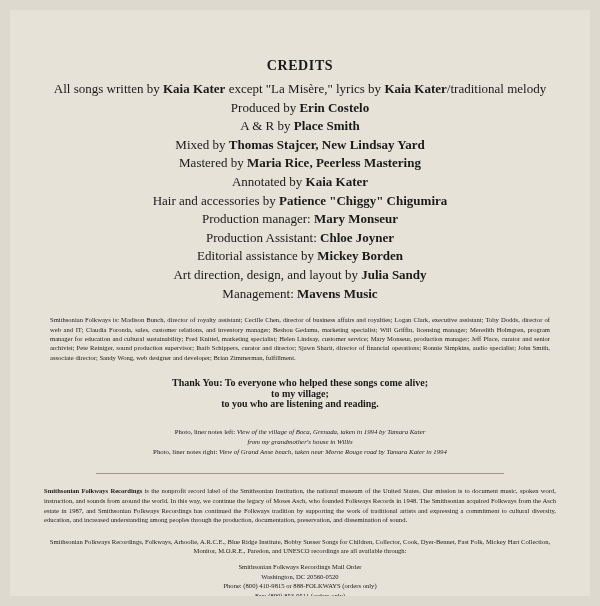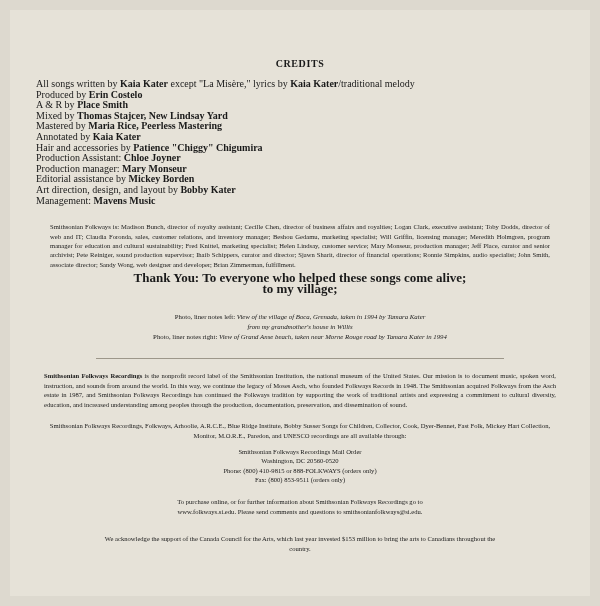--- a/index.html
+++ b/index.html
@@ -27,44 +27,45 @@
     top: 10px;
     width: 580px;
     height: 586px;
     background: #e6e2d8;
     box-sizing: border-box;
     padding: 30px 26px 10px 26px;
     overflow: hidden;
   }
   .credits-title {
     text-align: center;
-    font-size: 10px;
+    font-size: 14px;
     font-weight: bold;
     letter-spacing: 0.6px;
     margin: 18px 0 10px 0;
   }
   .center-line {
-    font-size: 10px;
+    text-align: center;
+    font-size: 13px;
     line-height: 10.6px;
-    margin: 0;
+    margin: 8px;
   }
   .center-line b { font-weight: bold; }
 
   .block-just {
     text-align: justify;
     font-size: 6.6px;
     line-height: 9.4px;
     margin: 16px 14px 0 14px;
     text-indent: 0;
   }
   .thankyou {
     text-align: center;
-    font-size: 13px;
+    font-size: 10px;
     line-height: 10.4px;
-    margin-top: 4px;
+    margin-top: 16px;
     font-weight: bold;
   }
   .photo-notes {
     text-align: center;
     font-size: 6.8px;
     line-height: 10px;
     margin-top: 18px;
   }
   .photo-notes i { font-style: italic; }
 
@@ -116,32 +117,33 @@
     <div class="credits-title">CREDITS</div>
 
     <div>
       <div class="center-line">All songs written by <b>Kaia Kater</b> except "La Misère," lyrics by <b>Kaia Kater</b>/traditional melody</div>
       <div class="center-line">Produced by <b>Erin Costelo</b></div>
       <div class="center-line">A &amp; R by <b>Place Smith</b></div>
       <div class="center-line">Mixed by <b>Thomas Stajcer, New Lindsay Yard</b></div>
       <div class="center-line">Mastered by <b>Maria Rice, Peerless Mastering</b></div>
       <div class="center-line">Annotated by <b>Kaia Kater</b></div>
       <div class="center-line">Hair and accessories by <b>Patience "Chiggy" Chigumira</b></div>
+      <div class="center-line">Production manager: <b>Mary Monseur</b></div>
       <div class="center-line">Production Assistant: <b>Chloe Joyner</b></div>
-      <div class="center-line">Production manager: <b>Mary Monseur</b></div>
       <div class="center-line">Editorial assistance by <b>Mickey Borden</b></div>
-      <div class="center-line">Art direction, design, and layout by <b>Bobby Kater</b></div>
+      <div class="center-line">Art direction, design, and layout by <b>Julia Sandy</b></div>
       <div class="center-line">Management: <b>Mavens Music</b></div>
     </div>
 
     <div class="block-just">Smithsonian Folkways is: Madison Bunch, director of royalty assistant; Cecille Chen, director of business affairs and royalties; Logan Clark, executive assistant; Toby Dodds, director of web and IT; Claudia Foronda, sales, customer relations, and inventory manager; Beshou Gedamu, marketing specialist; Will Griffin, licensing manager; Meredith Holmgren, program manager for education and cultural sustainability; Fred Knittel, marketing specialist; Helen Lindsay, customer service; Mary Monseur, production manager; Jeff Place, curator and senior archivist; Pete Reiniger, sound production supervisor; Ihaib Schippers, curator and director; Sjawn Sharit, director of financial operations; Ronnie Simpkins, audio specialist; John Smith, associate director; Sandy Wong, web designer and developer; Brian Zimmerman, fulfillment.</div>
 
     <div class="thankyou">
       <div>Thank You: To everyone who helped these songs come alive;</div>
       <div>to my village;</div>
+      <div>to you who are listening and reading.</div>
     </div>
 
     <div class="photo-notes">
       <div>Photo, liner notes left: <i>View of the village of Boca, Grenada, taken in 1994 by Tamara Kater</i></div>
       <div><i>from my grandmother's house in Willis</i></div>
       <div>Photo, liner notes right: <i>View of Grand Anse beach, taken near Morne Rouge road by Tamara Kater in 1994</i></div>
     </div>
 
     <hr class="rule">
 

